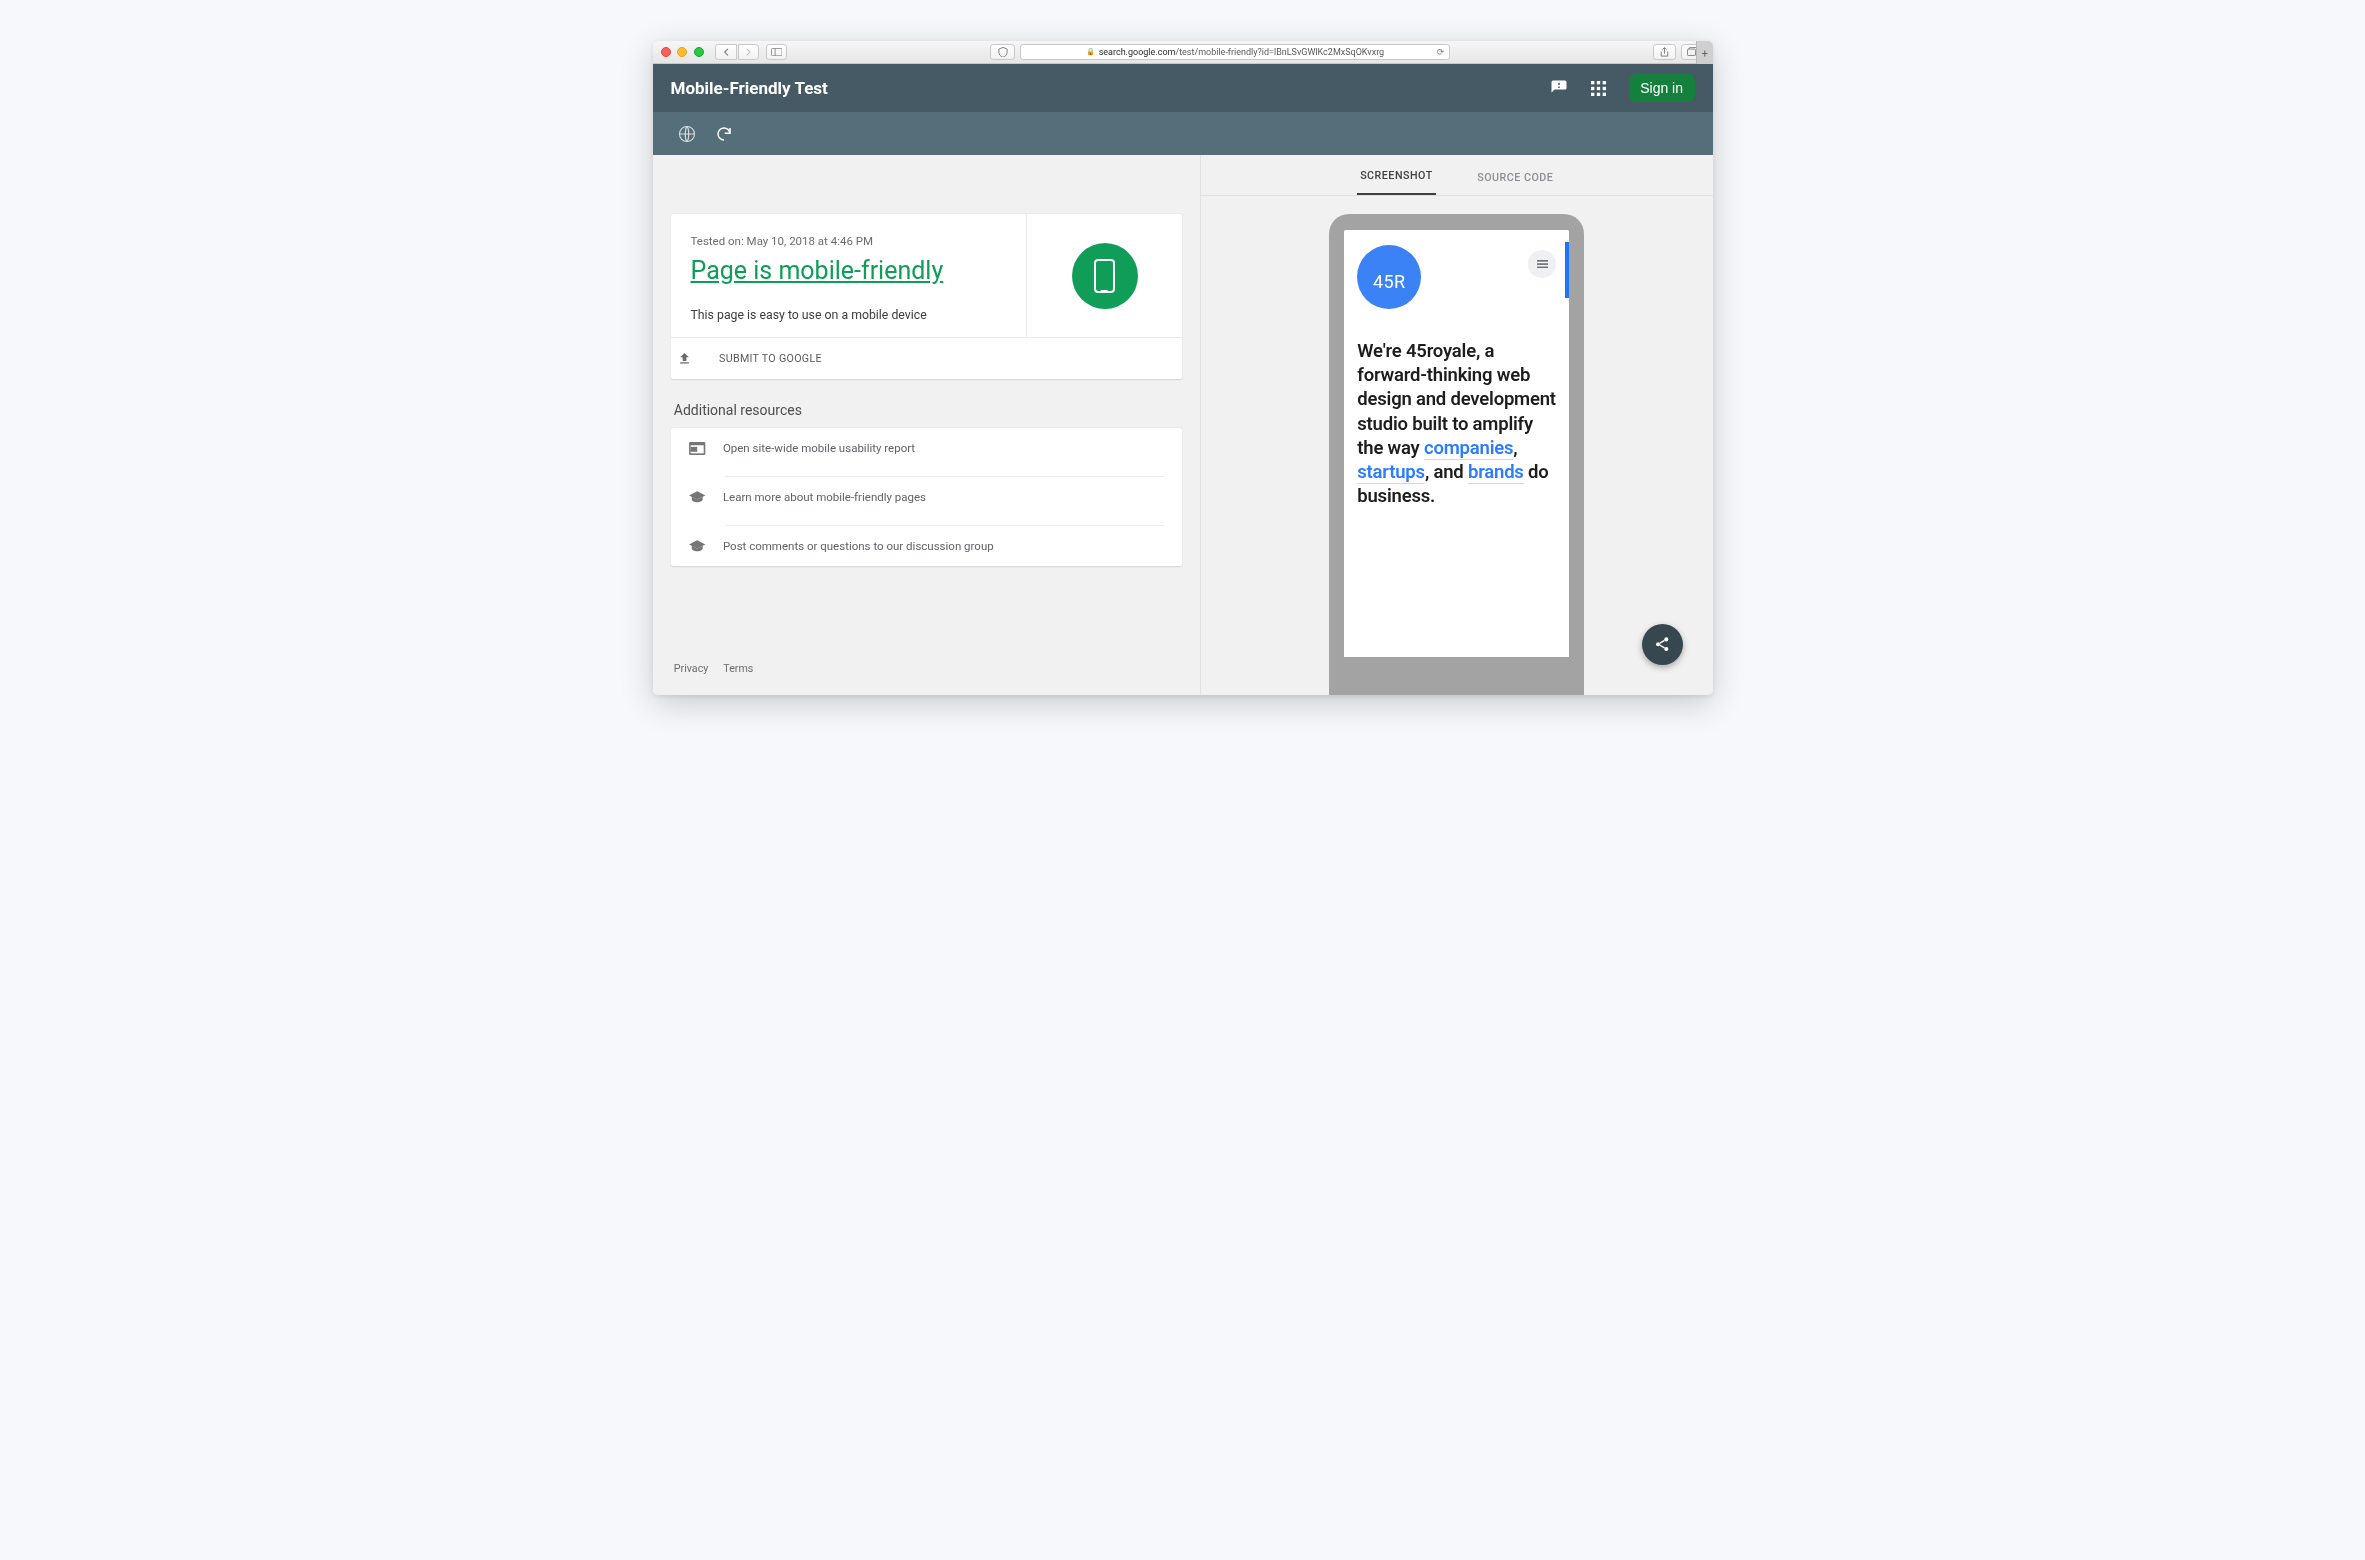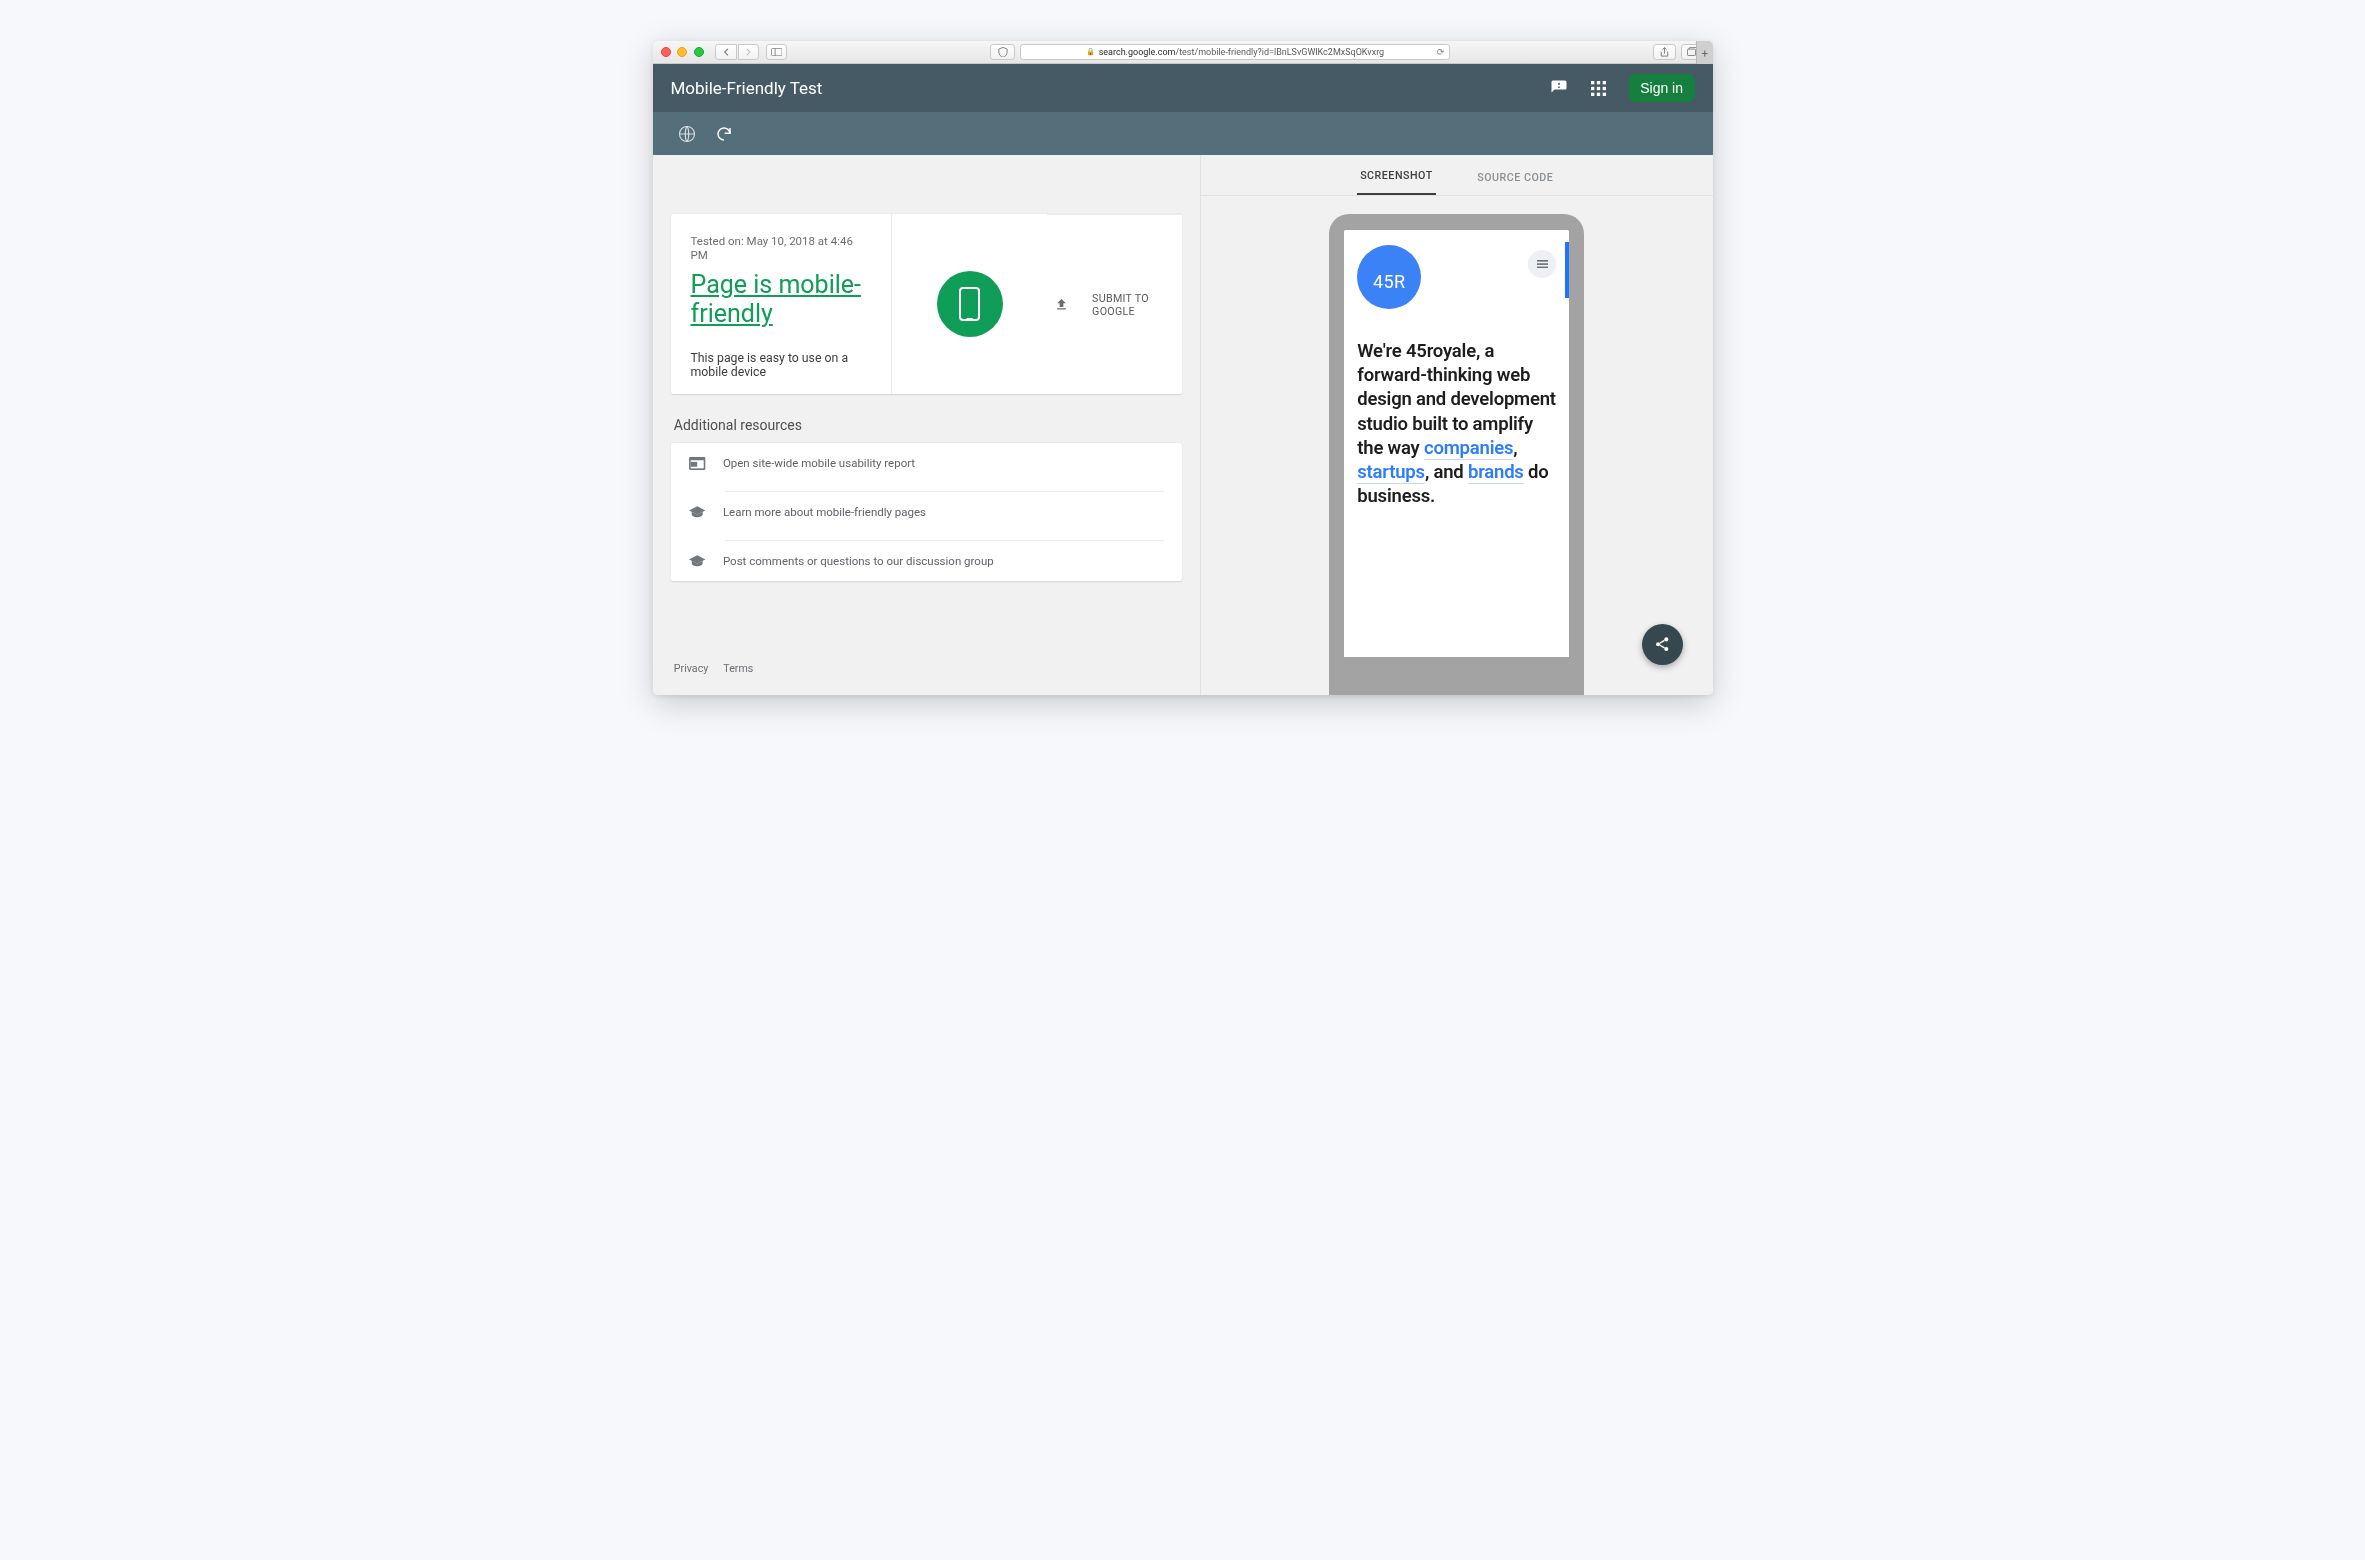--- a/index.html
+++ b/index.html
@@ -78,21 +78,21 @@
     display:flex; align-items:center; justify-content:center;
     color:#6a6a6a; font-size:11.5px;
   }
 
   
   .app-header {
     background:#455a64; color:#fff;
     height:48px; display:flex; align-items:center;
     padding:0 18px; justify-content:space-between;
   }
-  .app-title { font-size:17px; font-weight:400; }
+  .app-title { font-size:17px; font-weight:700; }
   .header-actions { display:flex; align-items:center; gap:20px; }
   .hdr-icon { width:20px; height:20px; display:flex; align-items:center; justify-content:center; color:#fff; }
   .signin-btn {
     background:#15803d; color:#fff; border:none;
     padding:5.7px 11.5px; border-radius:7px; font-size:14px; font-weight:500;
   }
 
   
   .testbar {
     background:#546e7a; height:43px;
@@ -105,21 +105,21 @@
 
   
   .main { display:flex; background:#f1f1f1; height:540px; }
   .left-pane { flex:1; border-right:0.8px solid #e1e1e1; padding:59px 18px 16.4px 18px; display:flex; flex-direction:column; }
   .right-pane { flex:1; display:flex; flex-direction:column; }
 
   
   .result-card {
     background:#fff; border-radius:2.5px;
     box-shadow:0 0.8px 1.6px rgba(0,0,0,0.12);
-    display:flex; flex-direction:row;justify-content:space-between;
+    display:flex; flex-direction:column;justify-content:space-between;
   }
   .result-top { display:flex; }
   .result-left { flex:1; padding:20px 20px 15px 20px; }
   .tested-on { color:#6d6d6d; font-size:11.5px; margin-bottom:8.2px; }
   .verdict { color:#0f9d58; font-size:25px; font-weight:400; margin-bottom:23px;text-decoration:underline; }
   .verdict-sub { color:#3c3c3c; font-size:12.3px; }
   .result-icon-cell {
     width:156px; border-left:0.8px solid #eaeaea;
     display:flex; align-items:center; justify-content:center;
   }

